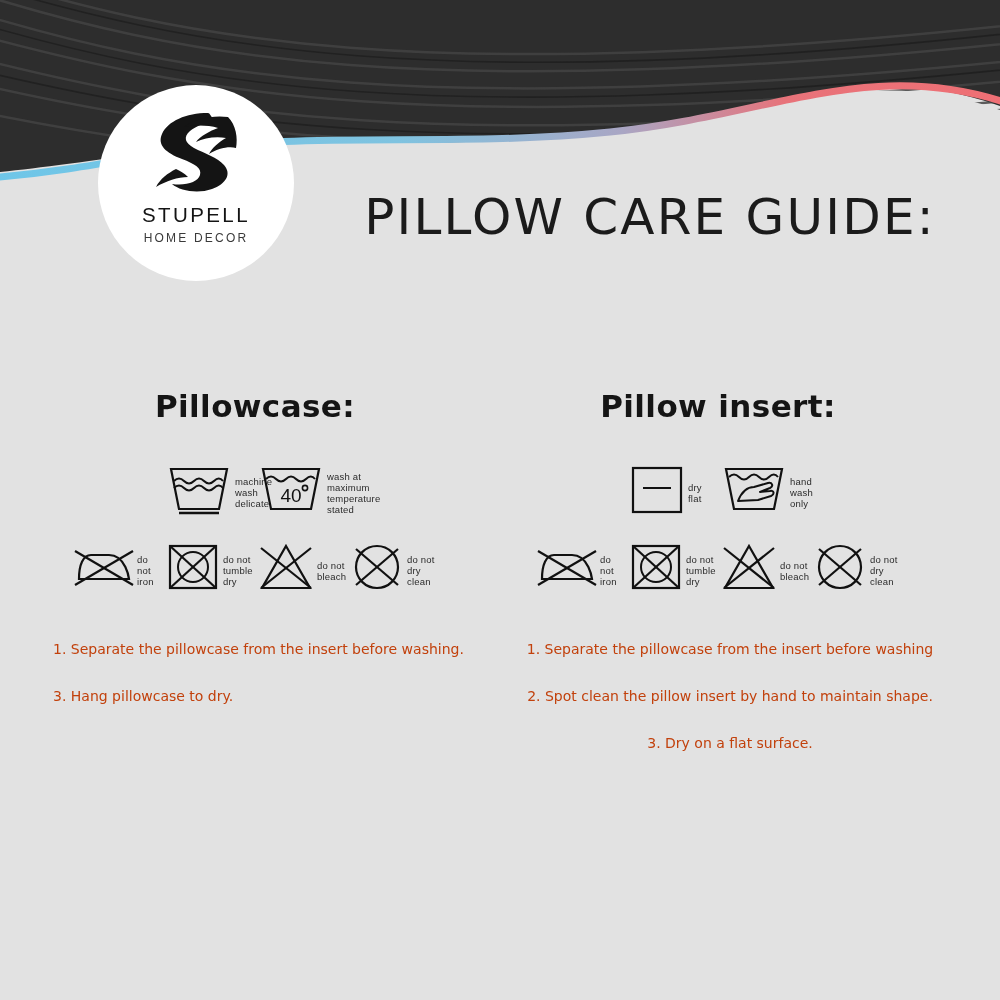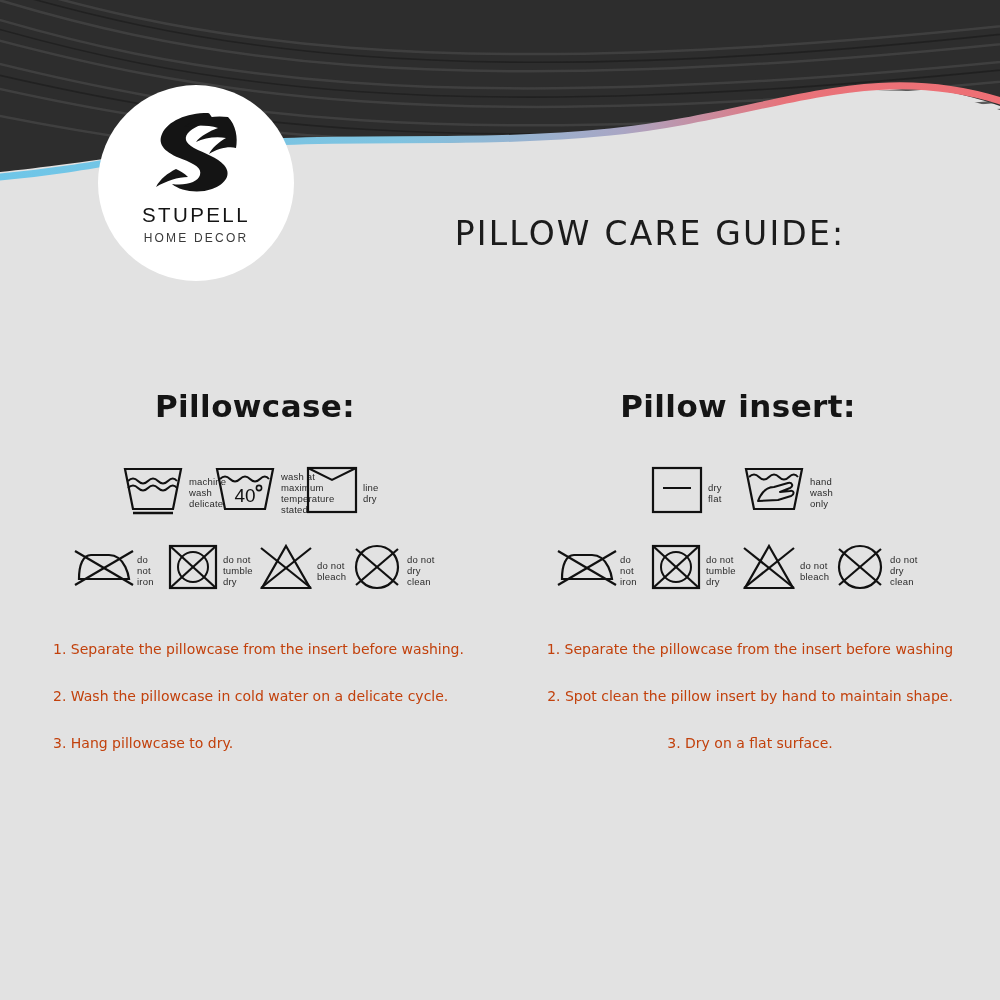--- a/index.html
+++ b/index.html
@@ -65,38 +65,38 @@
     font-size: 12px;
     letter-spacing: 2.2px;
     color: #3a3a3a;
     margin-top: 4px;
   }
 
   
   #main-title {
     position: absolute;
     left: 330px;
-    top: 214px;
+    top: 188px;
     width: 640px;
     text-align: center;
-    font-size: 33px;
+    font-size: 50px;
     letter-spacing: 2.2px;
     color: #1b1b1b;
     font-family: "DejaVu Sans", sans-serif;
     font-weight: 400;
   }
 
   
   .column {
     position: absolute;
     top: 388px;
     width: 440px;
   }
   #col-left  { left: 35px; }
-  #col-right { left: 518px; }
+  #col-right { left: 498px; }
 
   .col-title {
     text-align: center;
     font-size: 31px;
     color: #151515;
     font-family: "DejaVu Sans", sans-serif;
     font-weight: 700;
     letter-spacing: 0.4px;
   }
 
@@ -230,29 +230,20 @@
               <path d="M8,8 L64,8 L56,48 L16,48 Z" fill="none" stroke="#111" stroke-width="2.2"></path>
               <path d="M11,18 q5,-5 10,0 t10,0 t10,0 t10,0 t9,0" fill="none" stroke="#111" stroke-width="2"></path>
               <text x="36" y="41" font-family="Liberation Sans, sans-serif" font-size="19" text-anchor="middle" fill="#111">40</text>
               <circle cx="50" cy="27" r="2.6" fill="none" stroke="#111" stroke-width="1.6"></circle>
             </svg>
           </div>
           <div class="icon-label">wash at maximum
 temperature stated</div>
         </div>
 
-        <div class="icon-cell">
-          <div class="icon-box">
-            <svg width="62" height="56" viewBox="0 0 62 56">
-              <rect x="7" y="7" width="48" height="44" fill="none" stroke="#111" stroke-width="2.2"></rect>
-              <path d="M7,7 L31,19 L55,7" fill="none" stroke="#111" stroke-width="2"></path>
-            </svg>
-          </div>
-          <div class="icon-label">line dry</div>
-        </div>
       </div>
 
       <div class="icon-row row2">
 
         <div class="icon-cell">
           <div class="icon-box">
             <svg width="66" height="52" viewBox="0 0 66 52">
               <path d="M8,38 L58,38 C58,38 55,14 38,14 L20,14 C12,14 8,24 8,38 Z" fill="none" stroke="#111" stroke-width="2.2"></path>
               <line x1="4" y1="44" x2="62" y2="10" stroke="#111" stroke-width="2.2"></line>
               <line x1="4" y1="10" x2="62" y2="44" stroke="#111" stroke-width="2.2"></line>
@@ -292,21 +283,20 @@
               <line x1="9" y1="9" x2="51" y2="45" stroke="#111" stroke-width="2.2"></line>
             </svg>
           </div>
           <div class="icon-label">do not dry clean</div>
         </div>
       </div>
     </div>
 
     <div class="steps">
       <div class="step">1. Separate the pillowcase from the insert before washing.</div>
-      <div class="step">2. Wash the pillowcase in cold water on a delicate cycle.</div>
       <div class="step">3. Hang pillowcase to dry.</div>
     </div>
   </div>
 
   <div class="column" id="col-right">
     <div class="col-title">Pillow insert:</div>
 
     <div class="icon-rows">
       <div class="icon-row row1">
 

